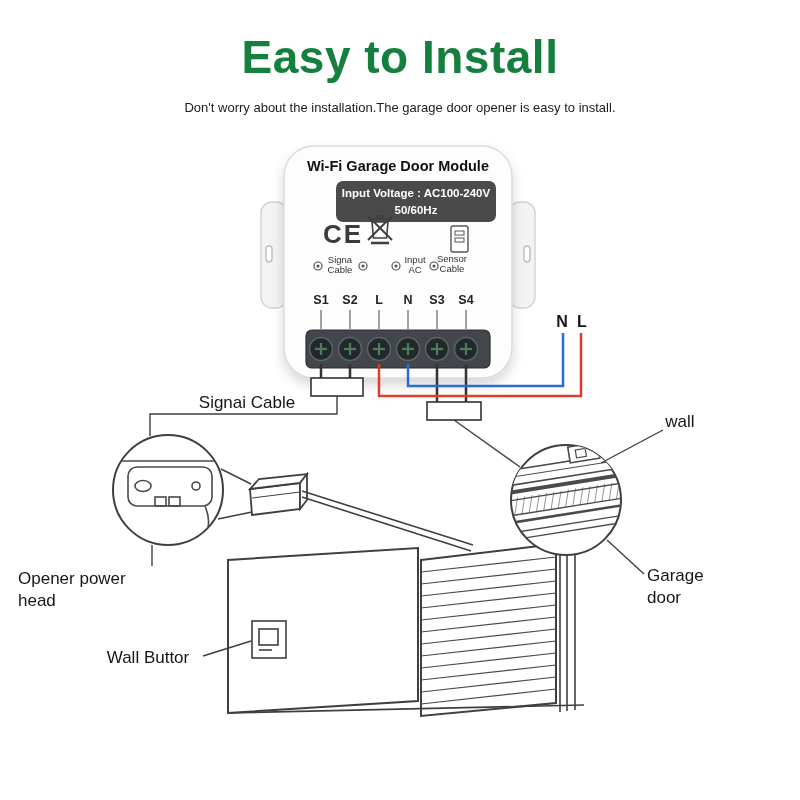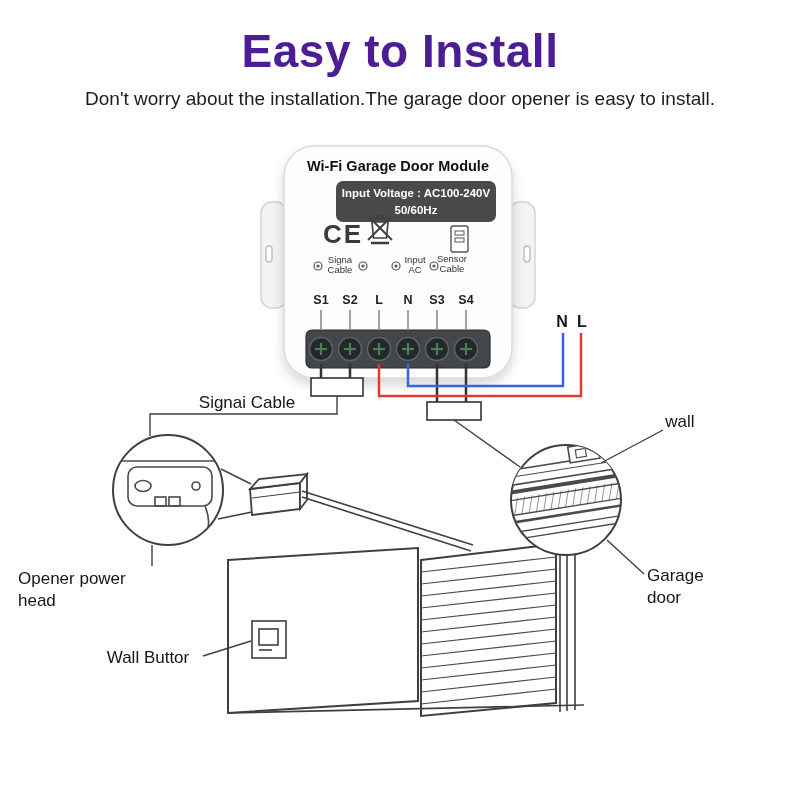--- a/index.html
+++ b/index.html
@@ -1,21 +1,21 @@
 <!DOCTYPE html>
 <html><head>
 <meta charset="utf-8">
 <style>
   html,body{margin:0;padding:0;background:#fff;}
   .canvas{position:relative;width:800px;height:800px;background:#ffffff;overflow:hidden;
           font-family:"Liberation Sans", sans-serif;}
   header{position:absolute;top:14px;left:0;width:800px;text-align:center;z-index:3;}
-  h1{margin:10px;font-size:46px;font-weight:800;color:#4c1d95;letter-spacing:.5px;
+  h1{margin:16px;font-size:46px;font-weight:800;color:#15803d;letter-spacing:.5px;
      font-family:"Liberation Sans", sans-serif;}
-  .subtitle{margin:10px 0 4px;font-size:19px;color:#1c1c1c;}
+  .subtitle{margin:10px 0 4px;font-size:13px;color:#1c1c1c;}
   svg{position:absolute;top:0;left:0;}
   svg text{font-family:"Liberation Sans", sans-serif;fill:#161616;}
   .svg-label{font-size:17px;}
   .nl-label{font-size:16px;font-weight:600;}
   .module-title{font-size:14.5px;font-weight:bold;fill:#111;}
   .pill-text{font-size:11.5px;font-weight:bold;fill:#ffffff;}
   .ce-text{font-size:26px;font-weight:bold;fill:#3a3a3a;letter-spacing:2px;}
   .port-label{font-size:9.5px;fill:#333;}
   .terminal-label{font-size:12.5px;font-weight:600;fill:#222;}
 </style>

